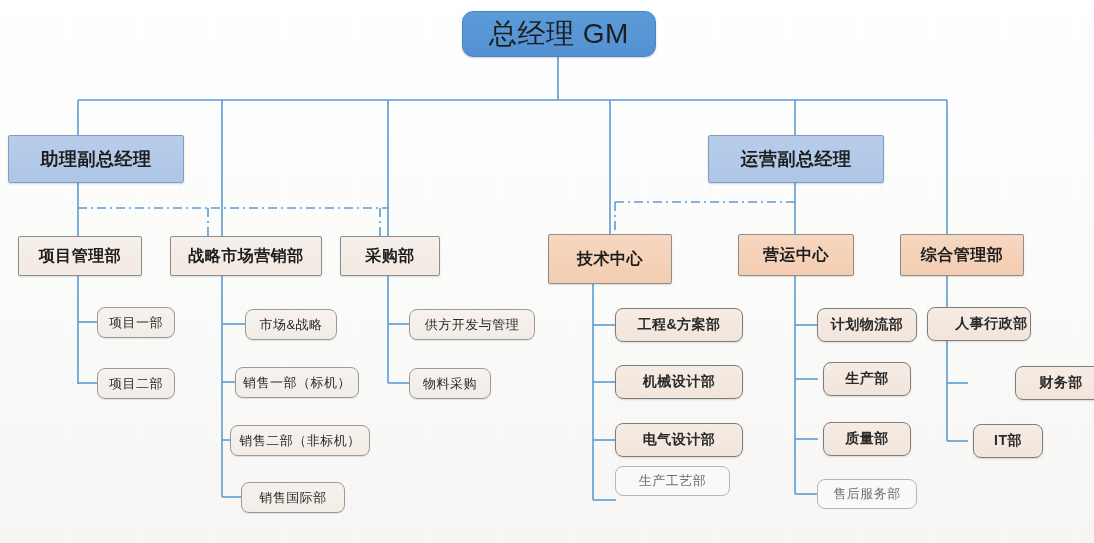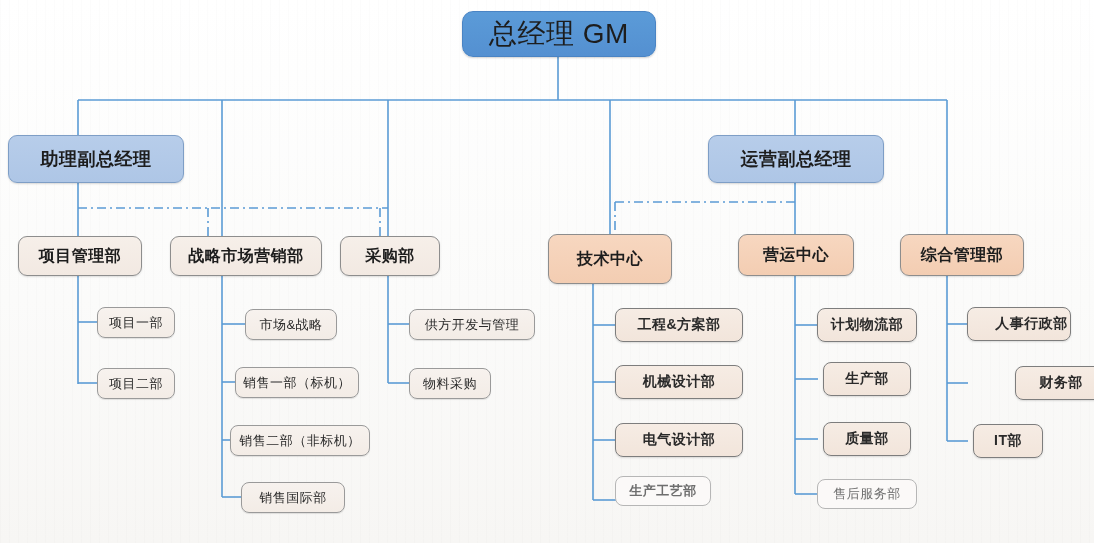--- a/index.html
+++ b/index.html
@@ -23,21 +23,21 @@
       rgba(0,0,0,0.012) 0px,rgba(0,0,0,0.012) 1px,
       rgba(0,0,0,0) 1px,rgba(0,0,0,0) 9px);
   }
   svg#links{position:absolute;left:0;top:0;width:1094px;height:543px;}
 
   .node{
     position:absolute;
     box-sizing:border-box;
     display:flex;align-items:center;justify-content:center;
     text-align:center;
-    border-radius:9px;
+    border-radius:2px;
     white-space:nowrap;
     letter-spacing:0.5px;
     z-index:3;
   }
   
   .n-gm{
     background:linear-gradient(180deg,#5b9bd8 0%,#5490d1 100%);
     border:1px solid #4a84c4;
     color:#1d1d1d;
     font-size:28px;font-weight:400;
@@ -214,38 +214,38 @@
 
   <div class="node n-team strong" style="left:615px;top:308px;width:128px;height:34px;">
     <span>工程&amp;方案部</span>
   </div>
   <div class="node n-team strong" style="left:615px;top:365px;width:128px;height:34px;">
     <span>机械设计部</span>
   </div>
   <div class="node n-team strong" style="left:615px;top:423px;width:128px;height:34px;">
     <span>电气设计部</span>
   </div>
-  <div class="node n-team faint" style="left:615px;top:476px;width:96px;height:30px;font-weight:bold;">
+  <div class="node n-team faint" style="left:615px;top:466px;width:115px;height:30px;">
     <span>生产工艺部</span>
   </div>
 
   <div class="node n-team strong" style="left:817px;top:308px;width:100px;height:34px;">
     <span>计划物流部</span>
   </div>
   <div class="node n-team strong" style="left:823px;top:362px;width:88px;height:34px;">
     <span>生产部</span>
   </div>
   <div class="node n-team strong" style="left:823px;top:422px;width:88px;height:34px;">
     <span>质量部</span>
   </div>
   <div class="node n-team faint" style="left:817px;top:479px;width:100px;height:30px;">
     <span>售后服务部</span>
   </div>
 
-  <div class="node n-team strong" style="left:967px;top:307px;width:104px;height:34px;padding-left:25px;">
+  <div class="node n-team strong" style="left:927px;top:307px;width:104px;height:34px;padding-left:25px;">
     <span>人事行政部</span>
   </div>
   <div class="node n-team strong" style="left:973px;top:366px;width:92px;height:34px;margin-left:42px;">
     <span>财务部</span>
   </div>
   <div class="node n-team strong" style="left:973px;top:424px;width:70px;height:34px;">
     <span>IT部</span>
   </div>
 
 </div>

